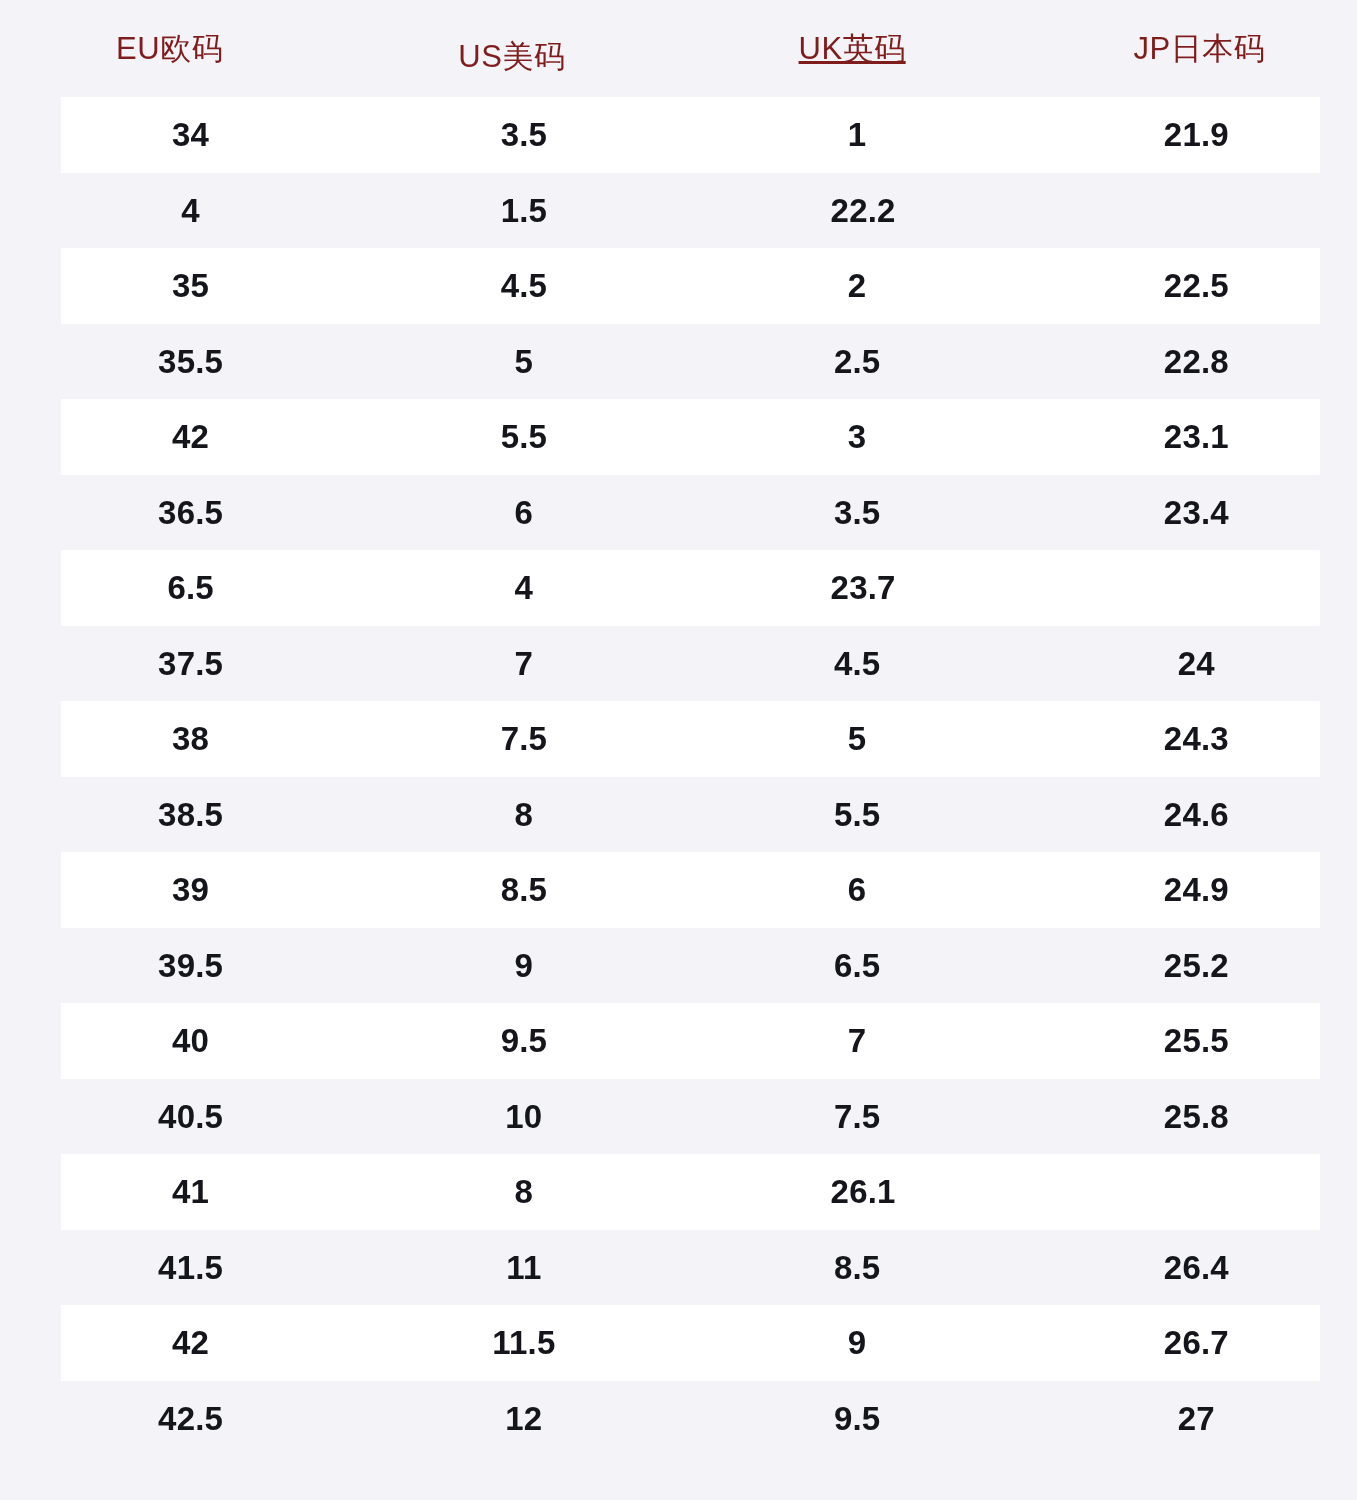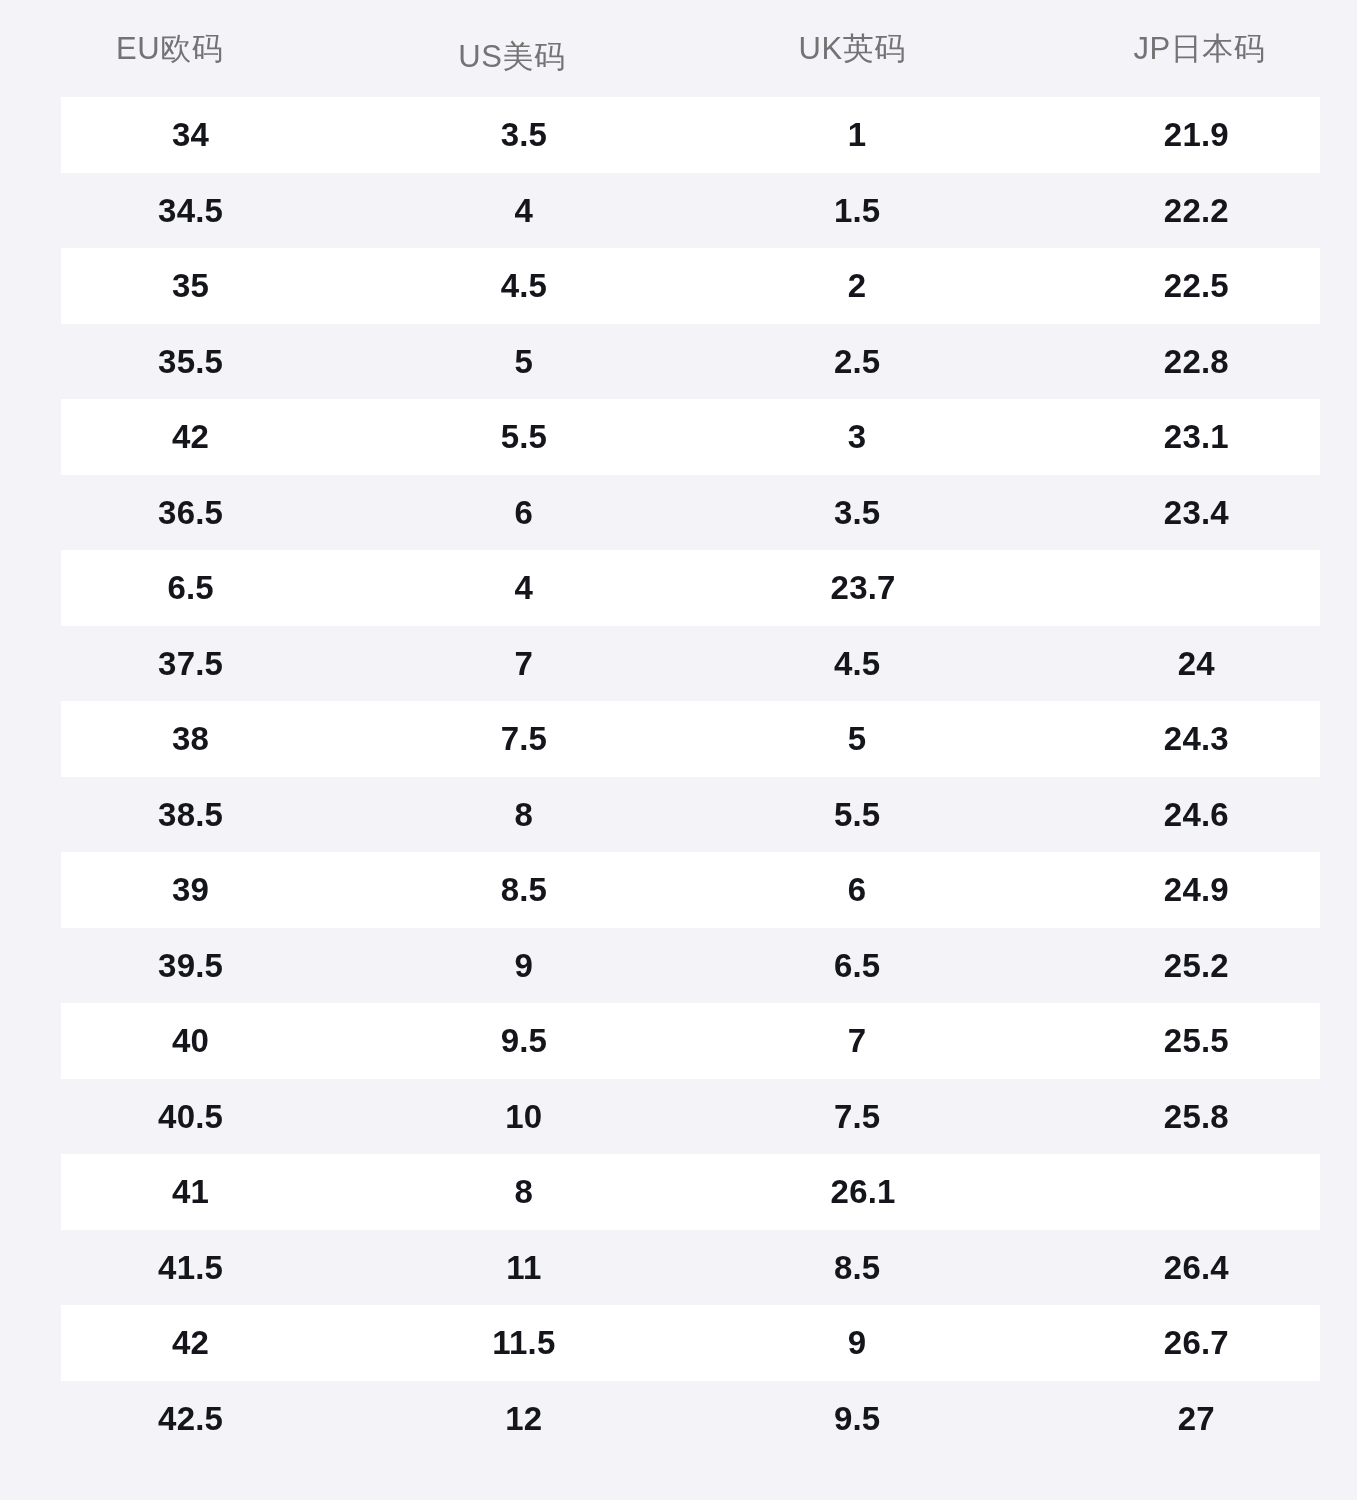--- a/index.html
+++ b/index.html
@@ -32,26 +32,26 @@
     display: flex;
     align-items: center;
     background: transparent;
   }
   .th {
     flex: 0 0 25%;
     text-align: center;
     font-size: 31px;
     font-weight: 400;
     letter-spacing: 0.5px;
-    color: #737373;
+    color: #7f1d1d;
     line-height: 1;
   }
   .th.c0 { padding-right: 3px; }
   .th.c1 { padding-right: 1px; margin-top: 16px; }
-  .th.c2 { padding-right: 1px; }
+  .th.c2 { padding-right: 1px; text-decoration: underline; }
   .th.c3 { padding-left: 7px; }
 
   
   .tbody {
     position: absolute;
     top: 97px;
     left: 0;
     width: 1357px;
   }
   .trow {
@@ -98,21 +98,20 @@
   </div>
 
   <div class="tbody">
       <div class="trow stripe">
         <div class="td c0">34</div>
         <div class="td c1">3.5</div>
         <div class="td c2">1</div>
         <div class="td c3">21.9</div>
       </div>
       <div class="trow">
-        <div class="td c0">34.5</div>
         <div class="td c1">4</div>
         <div class="td c2">1.5</div>
         <div class="td c3">22.2</div>
       </div>
       <div class="trow stripe">
         <div class="td c0">35</div>
         <div class="td c1">4.5</div>
         <div class="td c2">2</div>
         <div class="td c3">22.5</div>
       </div>

